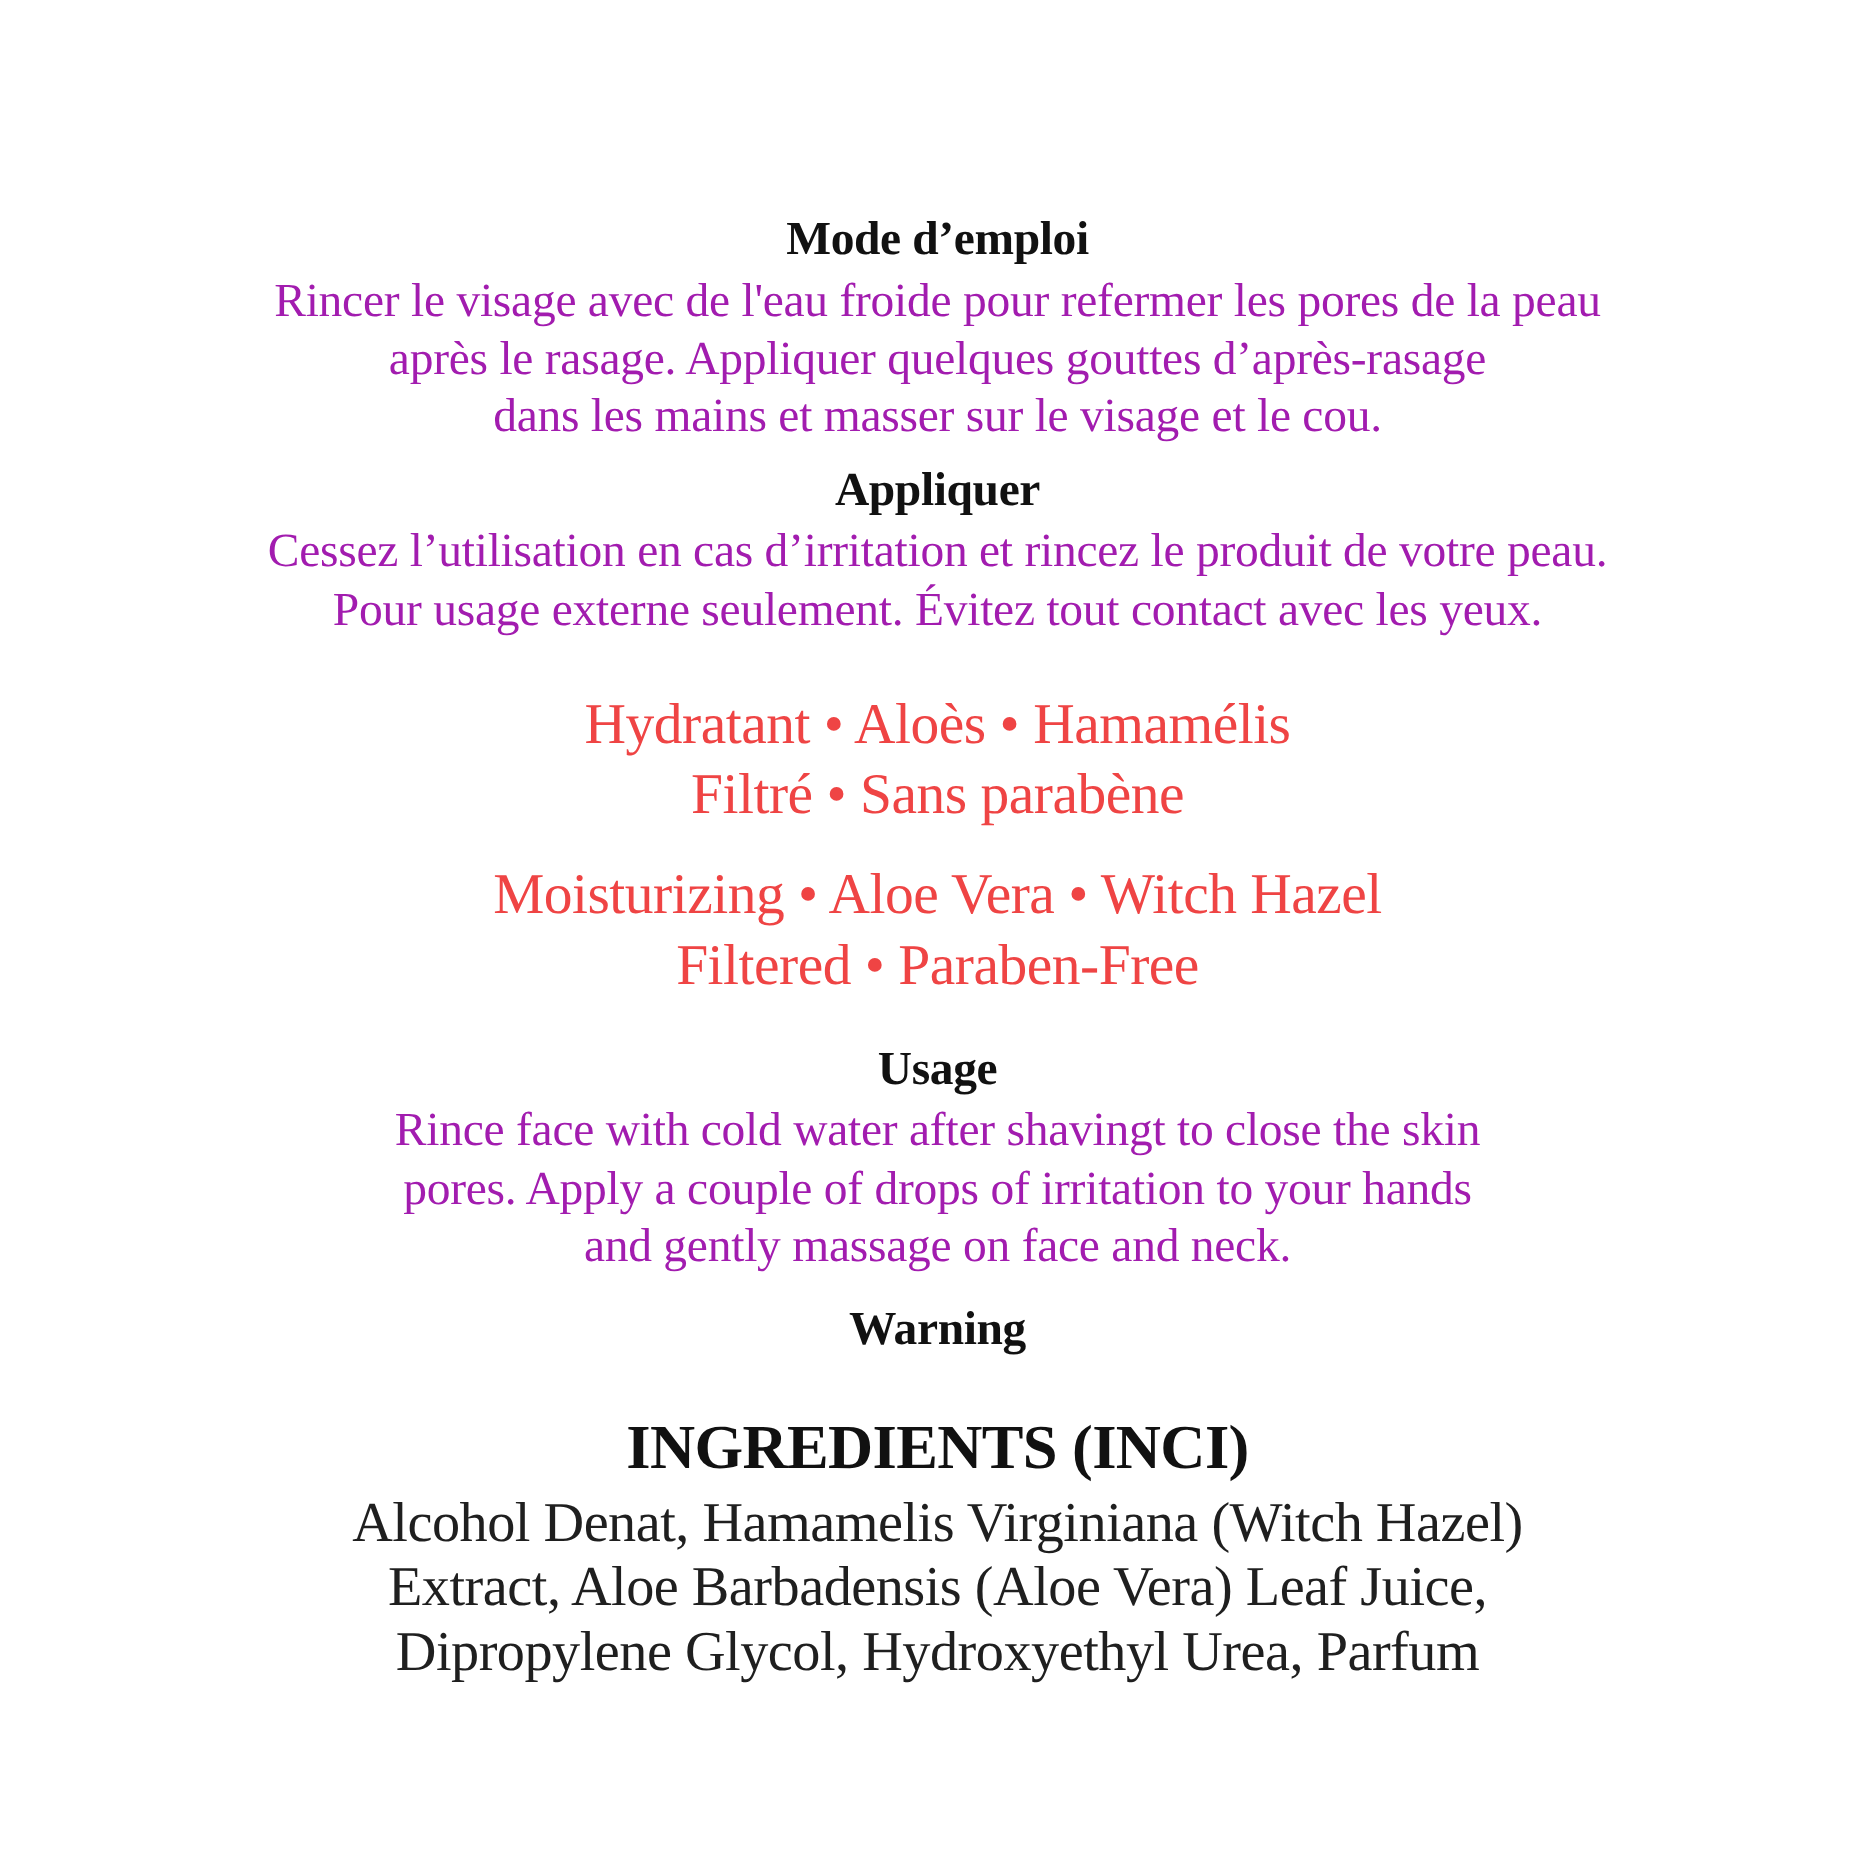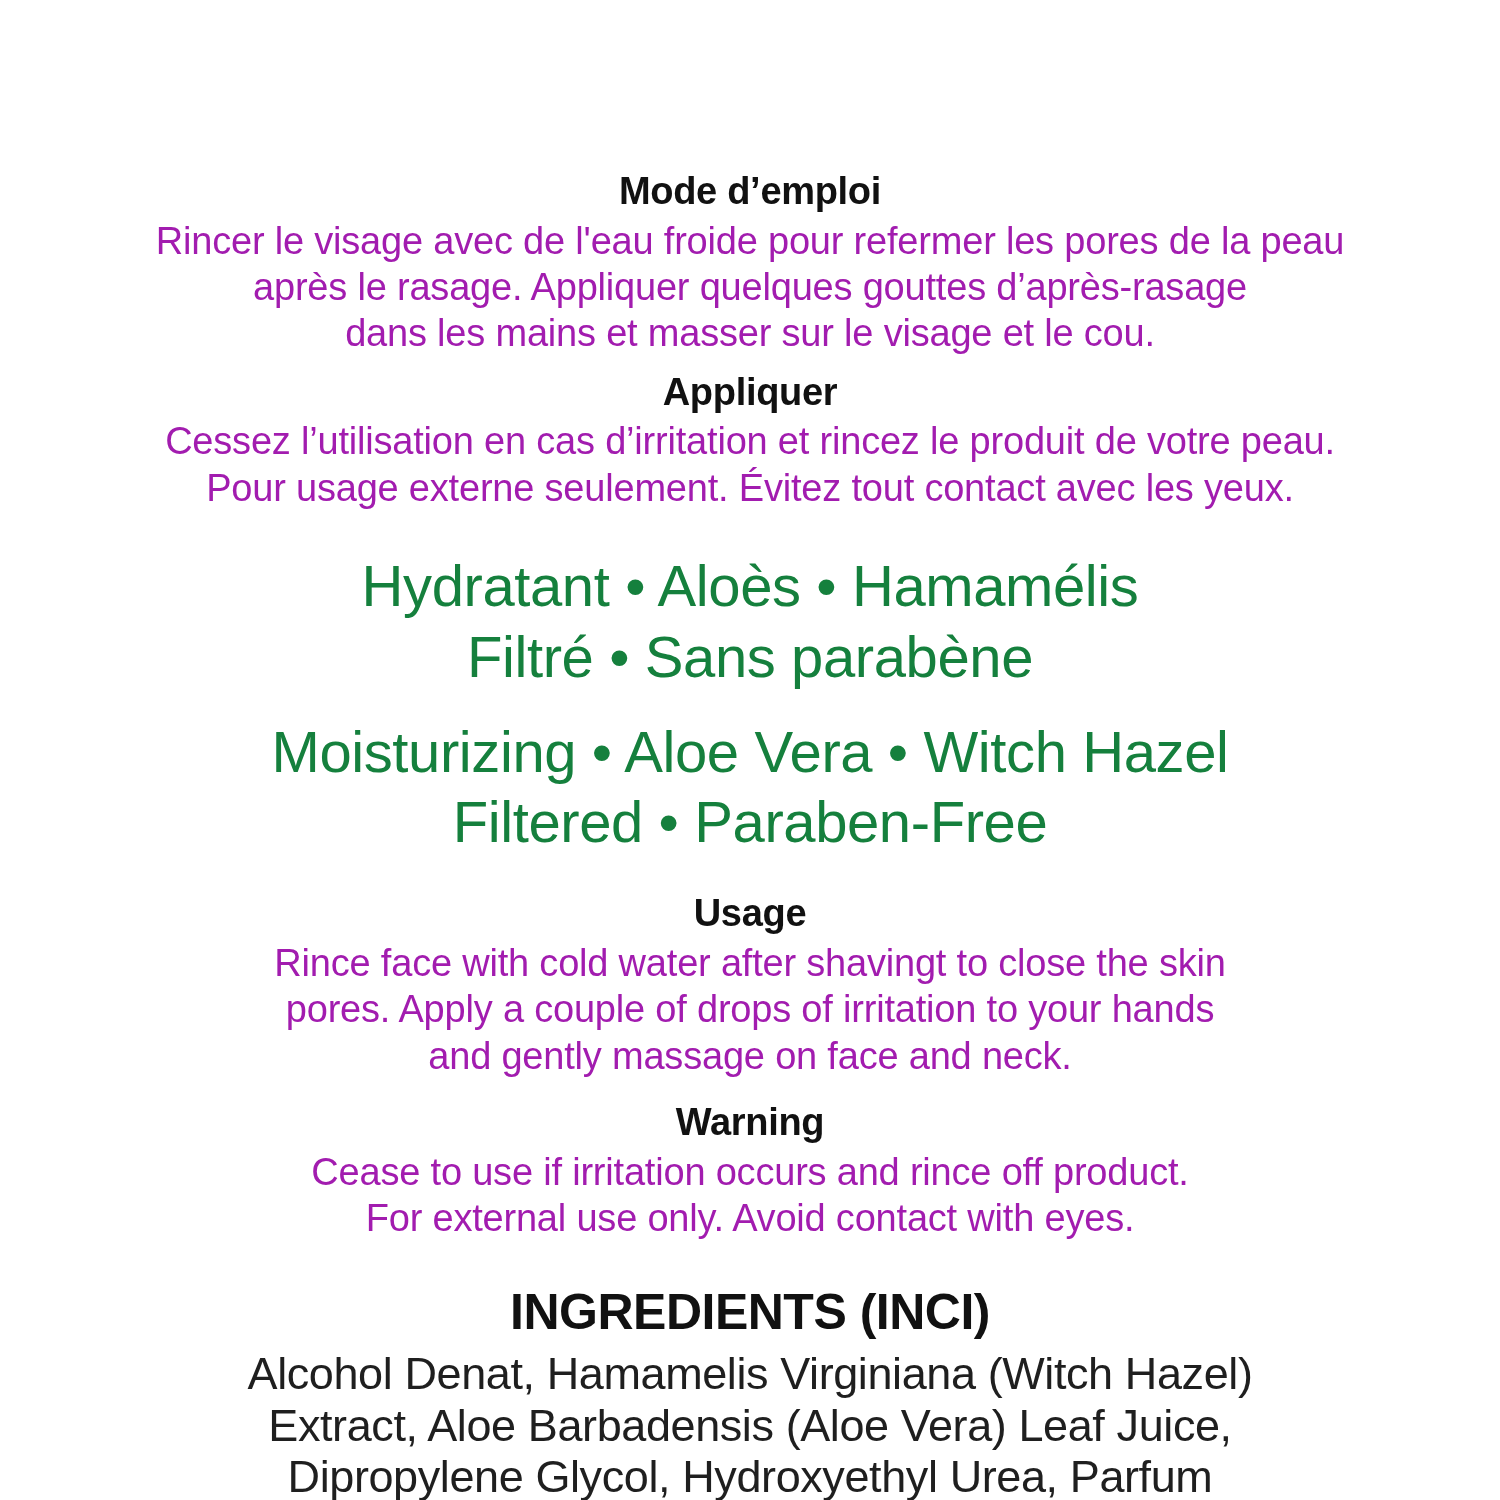--- a/index.html
+++ b/index.html
@@ -14,20 +14,21 @@
     color: #1a1a1a;
     -webkit-font-smoothing: antialiased;
   }
   .label {
     box-sizing: border-box;
     width: 1500px;
     height: 1500px;
     padding: 170px 110px 60px 110px;
     text-align: center;
     display: block;
+    font-family: Liberation Serif, serif;
   }
   .heading {
     font-weight: bold;
     font-size: 38px;
     line-height: 1.15;
     letter-spacing: -0.3px;
     margin: 0 0 4px 0;
     color: #111;
   }
   .para {
@@ -41,23 +42,23 @@
     display: block;
   }
   .block {
     margin-bottom: 14px;
   }
   .feature-block {
     margin-top: 40px;
     margin-bottom: 34px;
   }
   .feature {
-    font-size: 58px;
+    font-size: 46px;
     line-height: 1.22;
-    color: #15803d;
+    color: #ef4444;
     letter-spacing: -0.4px;
     margin: 12px 0 24px 0;
   }
   .feature .ln {
     display: block;
   }
   .feature:last-child {
     margin-bottom: 0;
   }
   .usage-block {
@@ -125,24 +126,20 @@
     <h2 class="heading">Usage</h2>
     <p class="para">
       <span class="ln">Rince face with cold water after shavingt to close the skin</span>
       <span class="ln">pores. Apply a couple of drops of irritation to your hands</span>
       <span class="ln">and gently massage on face and neck.</span>
     </p>
   </section>
 
   <section class="block warning-block">
     <h2 class="heading">Warning</h2>
-    <p class="para">
-      <span class="ln">Cease to use if irritation occurs and rince off product.</span>
-      <span class="ln">For external use only. Avoid contact with eyes.</span>
-    </p>
   </section>
 
   <section class="ingredients-block">
     <h2 class="ing-heading">INGREDIENTS (INCI)</h2>
     <p class="ing-body">
       <span class="ln">Alcohol Denat, Hamamelis Virginiana (Witch Hazel)</span>
       <span class="ln">Extract, Aloe Barbadensis (Aloe Vera) Leaf Juice,</span>
       <span class="ln">Dipropylene Glycol, Hydroxyethyl Urea, Parfum</span>
     </p>
   </section>

